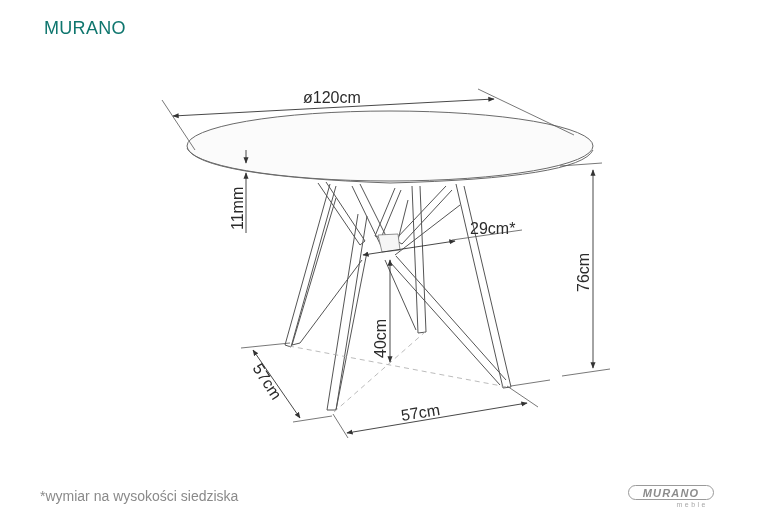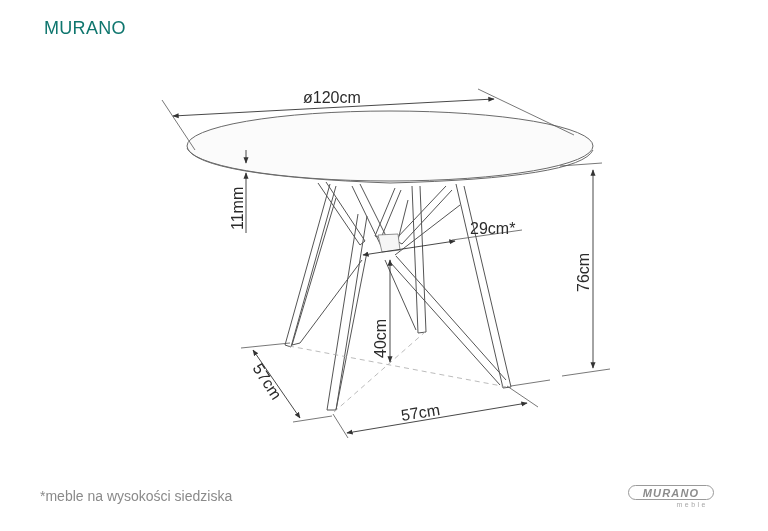--- a/index.html
+++ b/index.html
@@ -100,18 +100,18 @@
 
   <g>
     <line x1="333" y1="414" x2="348" y2="438" stroke="#555" stroke-width="0.8"></line>
     <line x1="507" y1="386" x2="538" y2="407" stroke="#555" stroke-width="0.8"></line>
     <line x1="511" y1="386" x2="550" y2="380" stroke="#555" stroke-width="0.8"></line>
     <line x1="347" y1="433" x2="527" y2="403" stroke="#333" stroke-width="0.9" marker-start="url(#arr)" marker-end="url(#arr)"></line>
     <text class="dim-text" transform="translate(402,421) rotate(-9)">57cm</text>
   </g>
 </svg>
 
-<div class="footnote">*meble na wysokości siedziska</div>
+<div class="footnote">*wymiar na wysokości siedziska</div>
 
 <div class="logo">
   <div class="logo-pill">MURANO</div>
   <div class="logo-sub">meble</div>
 </div>
 
 </body></html>

